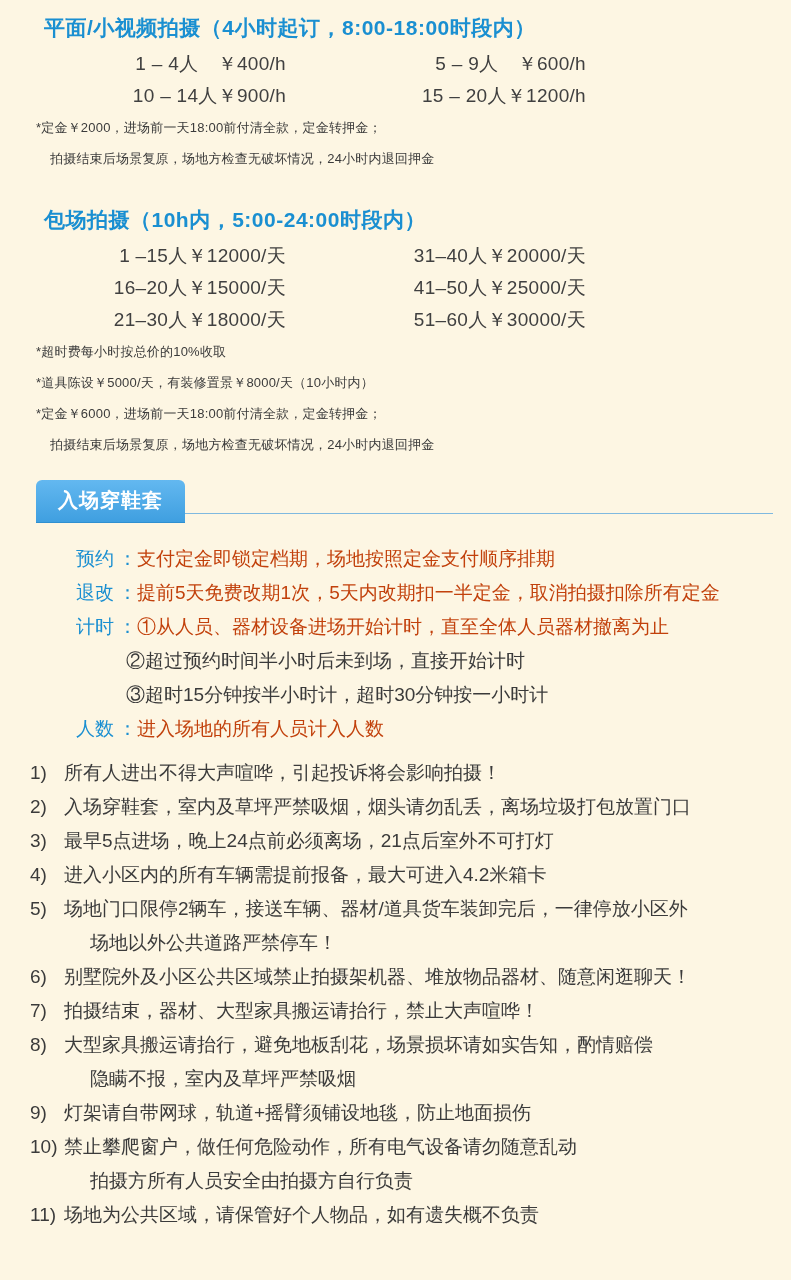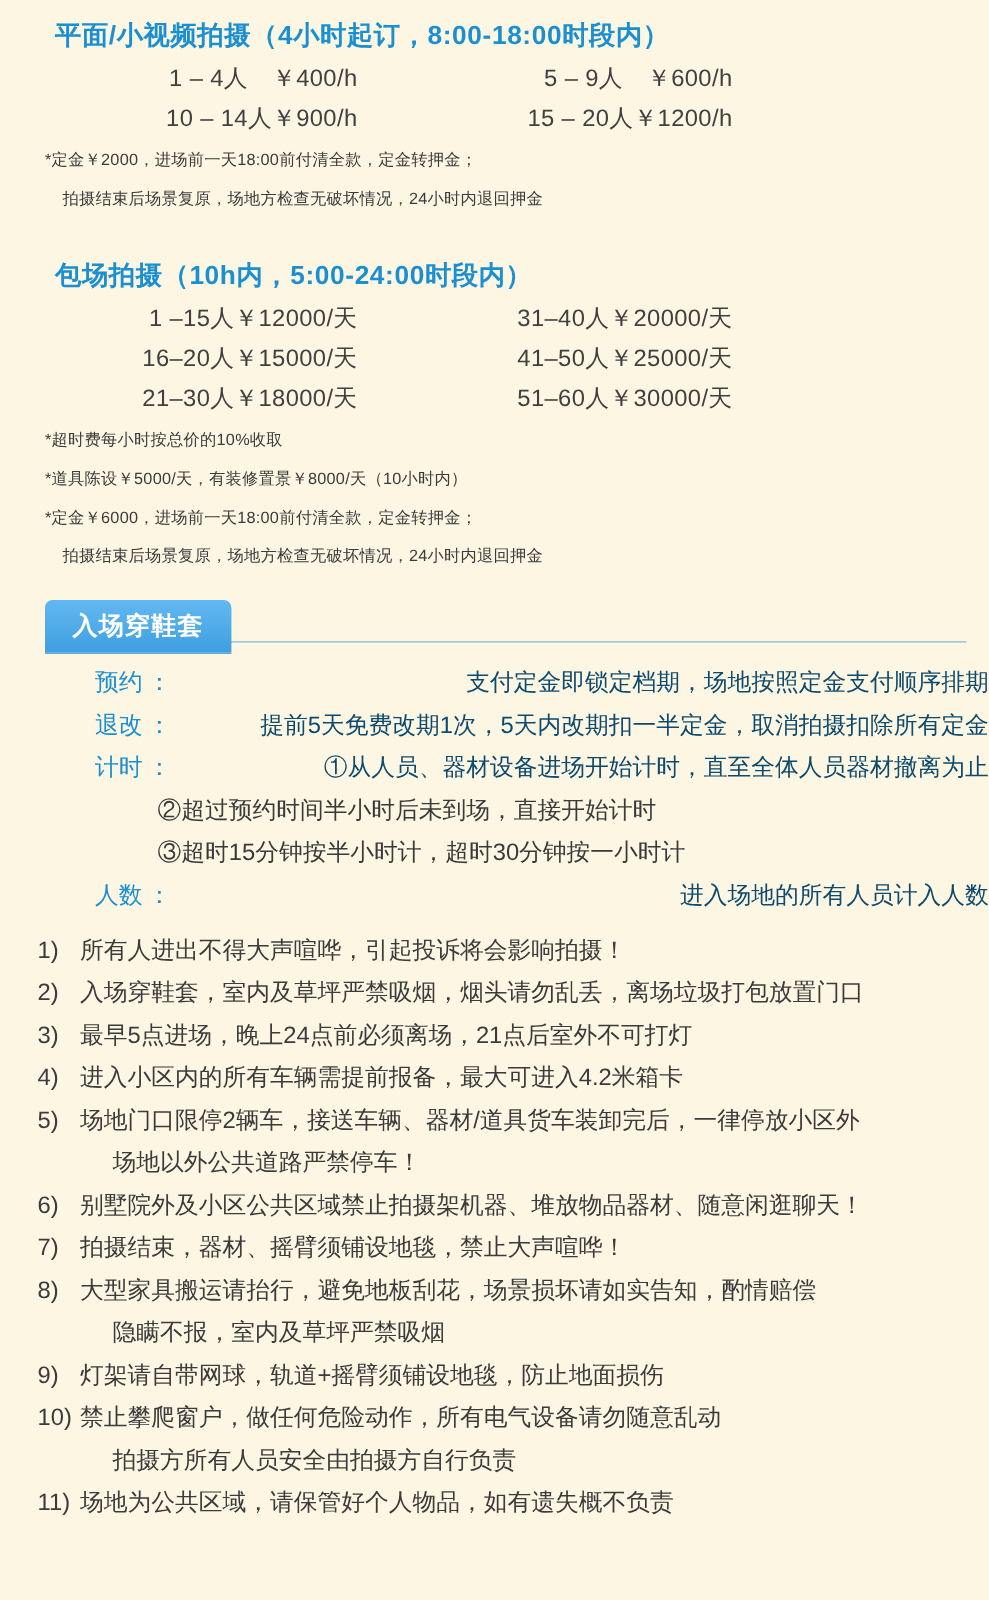--- a/index.html
+++ b/index.html
@@ -85,21 +85,21 @@
     font-size: 20px;
     font-weight: bold;
     padding: 7px 22px 8px 22px;
     border-radius: 6px 6px 0 0;
     letter-spacing: 1px;
     box-shadow: 0 1px 0 #2f8fd0;
   }
 
   
   .dl {
-    margin: 10px 0 0 0;
+    margin: 22px 0 0 0;
   }
   .dl-row {
     display: flex;
     align-items: flex-start;
     font-size: 19px;
     line-height: 34px;
     margin-left: 36px;
   }
   .dl-term {
     color: #1a8fd1;
@@ -108,22 +108,21 @@
     text-align: right;
     padding-right: 4px;
     white-space: nowrap;
   }
   .dl-colon {
     color: #1a8fd1;
     flex: 0 0 12px;
   }
   .dl-desc {
     flex: 1;
-    color: #0c4a6e;
-    text-align: right;
+    color: #c2410c;
   }
   .dl-sub {
     display: flex;
     font-size: 19px;
     line-height: 34px;
     margin-left: 36px;
   }
   .dl-sub .sp {
     width: 90px;
     flex: 0 0 90px;
@@ -259,21 +258,21 @@
         <span>场地门口限停2辆车，接送车辆、器材/道具货车装卸完后，一律停放小区外</span>
         <span class="cont">场地以外公共道路严禁停车！</span>
       </span>
     </div>
     <div class="notice">
       <span class="num">6)</span>
       <span class="txt">别墅院外及小区公共区域禁止拍摄架机器、堆放物品器材、随意闲逛聊天！</span>
     </div>
     <div class="notice">
       <span class="num">7)</span>
-      <span class="txt">拍摄结束，器材、摇臂须铺设地毯，禁止大声喧哗！</span>
+      <span class="txt">拍摄结束，器材、大型家具搬运请抬行，禁止大声喧哗！</span>
     </div>
     <div class="notice">
       <span class="num">8)</span>
       <span class="txt">
         <span>大型家具搬运请抬行，避免地板刮花，场景损坏请如实告知，酌情赔偿</span>
         <span class="cont">隐瞒不报，室内及草坪严禁吸烟</span>
       </span>
     </div>
     <div class="notice">
       <span class="num">9)</span>

